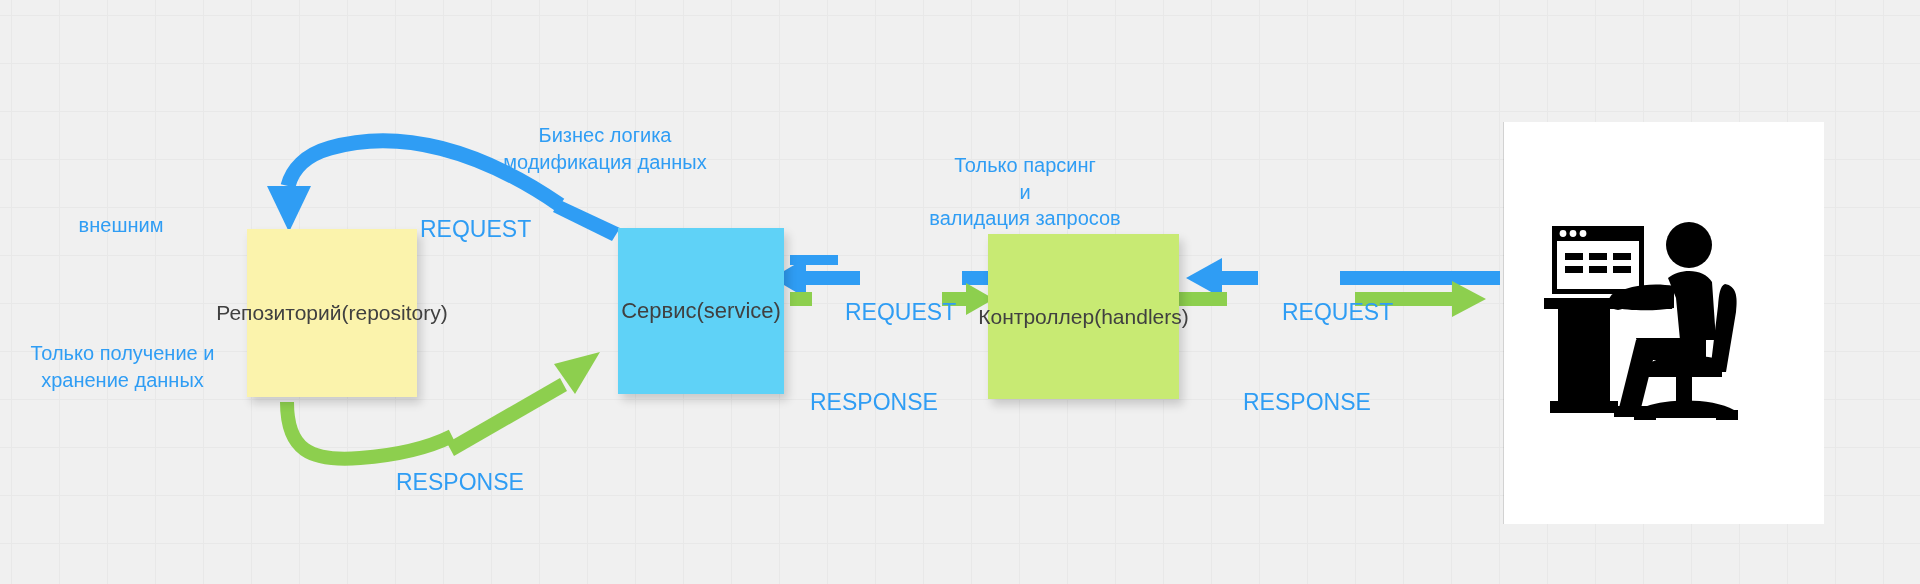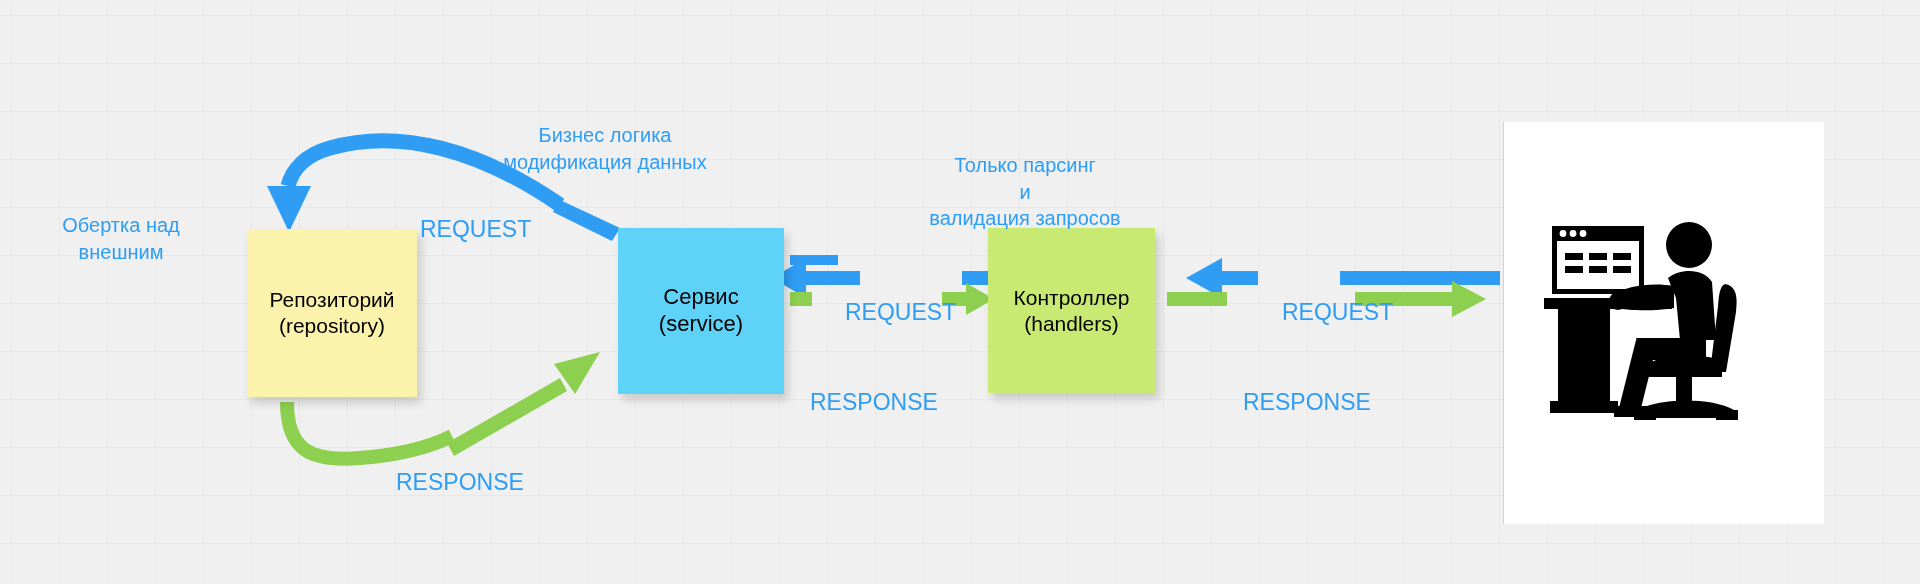--- a/index.html
+++ b/index.html
@@ -18,42 +18,42 @@
       linear-gradient(to right, #dedede 1px, transparent 1px),
       linear-gradient(to bottom, #dedede 1px, transparent 1px);
     background-size: 48px 48px, 48px 48px, 192px 192px, 192px 192px;
     background-position: 11px 15px, 11px 15px, 11px 15px, 11px 15px;
   }
 
   
   .note {
     position: absolute;
     display: flex;
-    flex-direction: column;
+    flex-direction: row;
     align-items: center;
     justify-content: center;
     text-align: center;
-    color: #000000;
+    color: #404040;
     box-shadow: 4px 6px 9px rgba(0,0,0,0.16);
     z-index: 6;
   }
   .note .ln { display: block; line-height: 1.22; white-space: nowrap; }
 
   #note-repository {
     left: 247px; top: 229px; width: 170px; height: 168px;
     background: #fbf3ac;
     font-size: 21px;
   }
   #note-service {
     left: 618px; top: 228px; width: 166px; height: 166px;
     background: #5fd2f7;
     font-size: 22px;
   }
   #note-controller {
-    left: 988px; top: 228px; width: 167px; height: 165px;
+    left: 988px; top: 234px; width: 191px; height: 165px;
     background: #c8ea73;
     font-size: 21px;
   }
 
   
   .anno {
     position: absolute;
     color: #2f9df4;
     text-align: center;
     line-height: 1.33;
@@ -146,24 +146,27 @@
     </g>
 
     <g>
       <rect x="1167" y="292" width="60" height="14" fill="#8dcf4e"></rect>
       <rect x="1355" y="292" width="100" height="14" fill="#8dcf4e"></rect>
       <polygon points="1452,281 1452,317 1486,299" fill="#8dcf4e"></polygon>
     </g>
   </svg>
 
   <div class="anno" id="anno-repository-1">
-    <span class="ln">Обертка над</span>
     <span class="ln">внешним</span>
   </div>
 
+  <div class="anno" id="anno-repository-2">
+    <span class="ln">Только получение и</span>
+    <span class="ln">хранение данных</span>
+  </div>
 
   <div class="anno" id="anno-service">
     <span class="ln">Бизнес логика</span>
     <span class="ln">модификация данных</span>
   </div>
 
   <div class="anno" id="anno-controller">
     <span class="ln">Только парсинг</span>
     <span class="ln">и</span>
     <span class="ln">валидация запросов</span>

